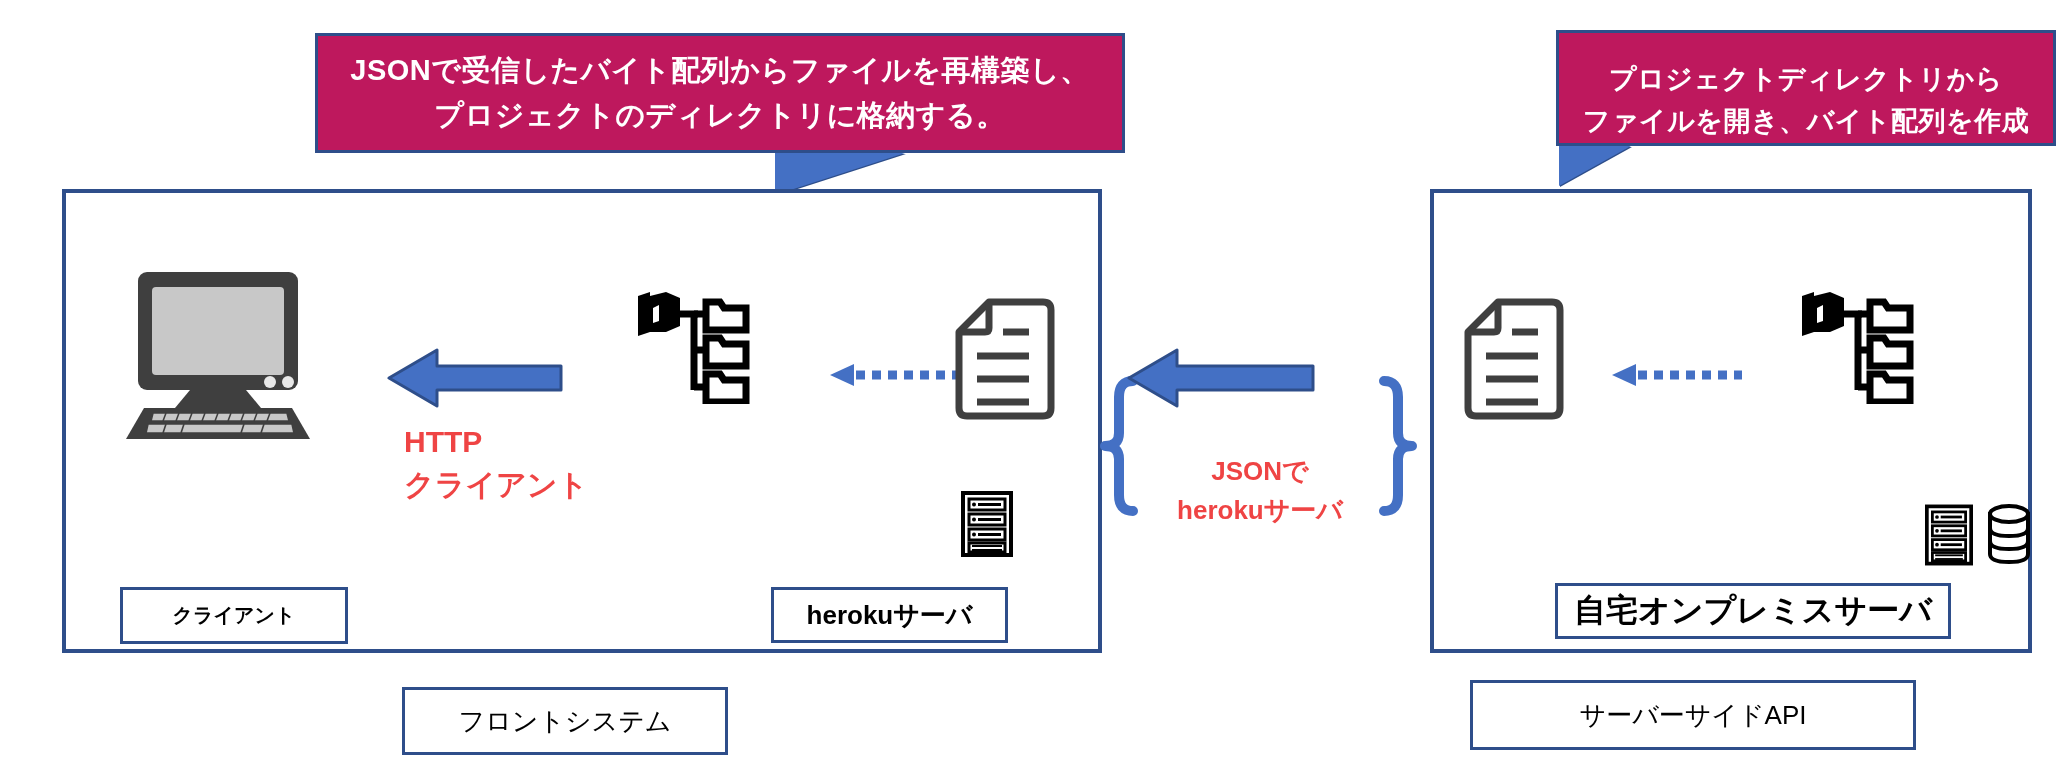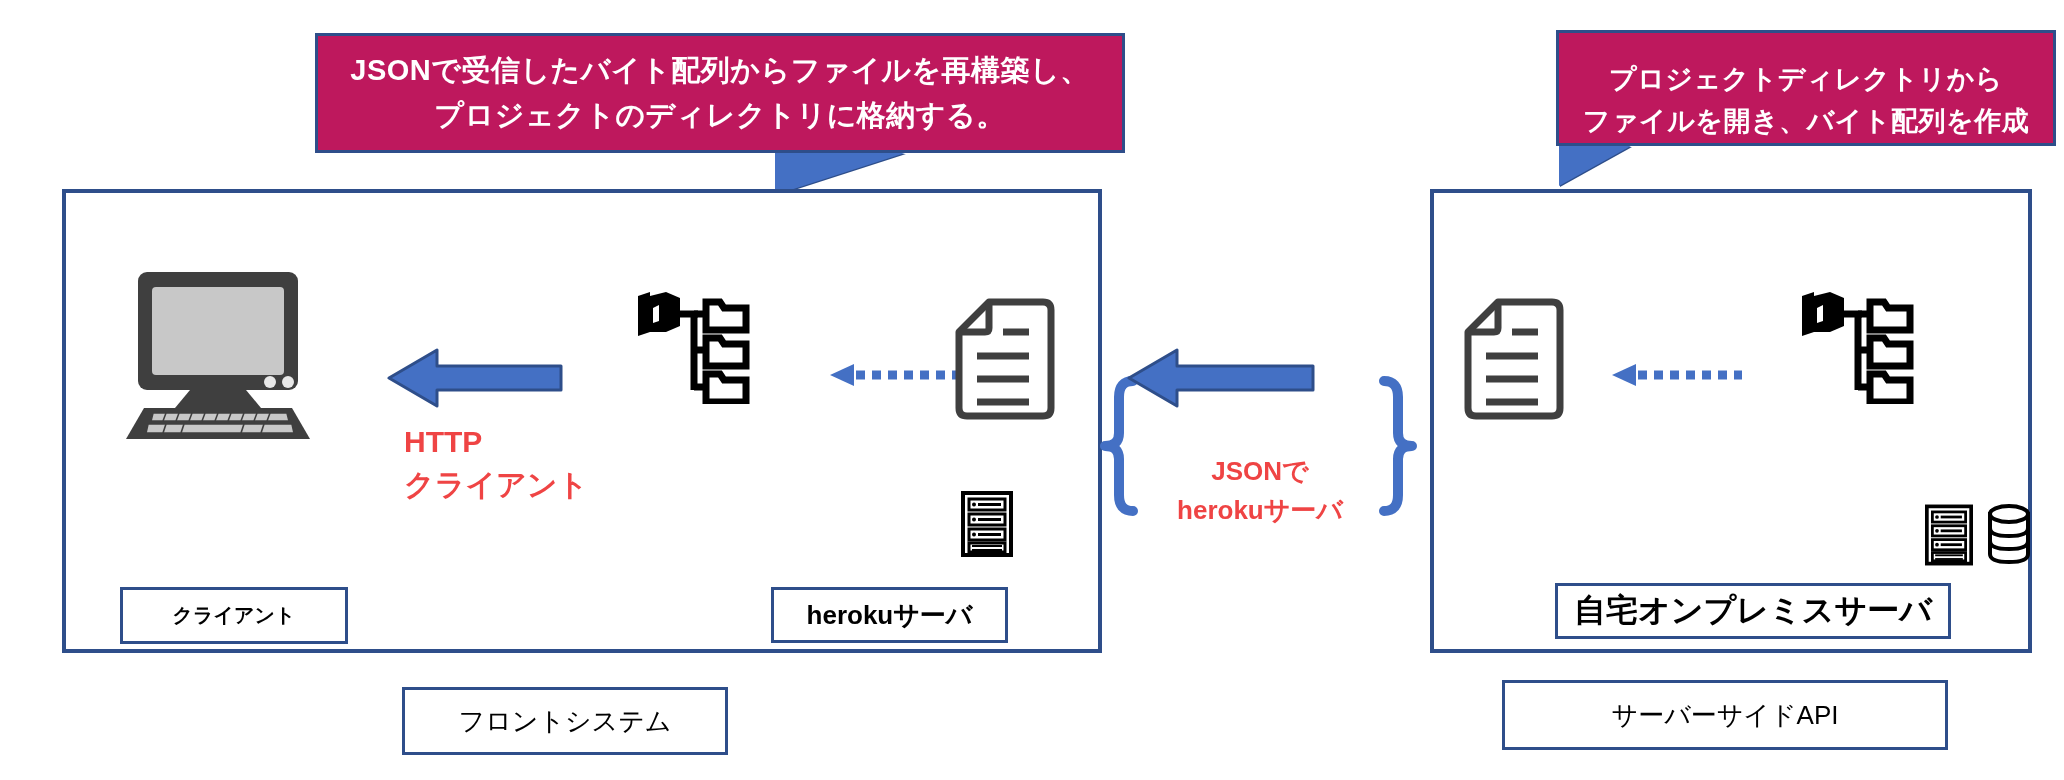--- a/index.html
+++ b/index.html
@@ -100,21 +100,21 @@
     justify-content: center;
     color: #000000;
     white-space: nowrap;
   }
   .label-box.bold { font-weight: bold; }
 
   #label-client       { left: 120px;  top: 587px; width: 228px; height: 57px; font-size: 20px; }
   #label-heroku       { left: 771px;  top: 587px; width: 237px; height: 56px; font-size: 26px; }
   #label-onprem       { left: 1555px; top: 583px; width: 396px; height: 56px; font-size: 32px; }
   #label-front-system { left: 402px;  top: 687px; width: 326px; height: 68px; font-size: 26px; text-align: center; }
-  #label-server-api   { left: 1502px; top: 680px; width: 446px; height: 70px; font-size: 26px; }
+  #label-server-api   { left: 1470px; top: 680px; width: 446px; height: 70px; font-size: 26px; }
 
   
   .free-text {
     position: absolute;
     color: #ef4444;
     font-weight: bold;
     line-height: 1.42;
     white-space: nowrap;
   }
   #http-response-text { left: 404px; top: 421px; font-size: 30px; }

